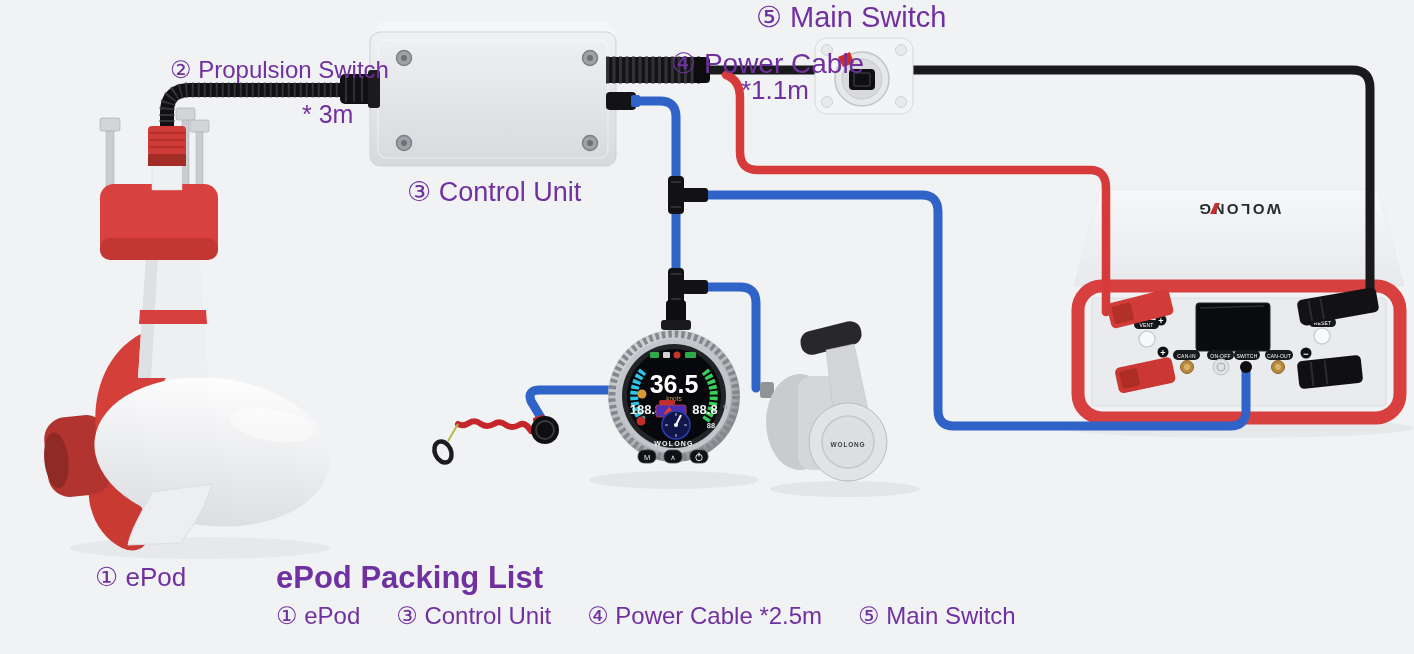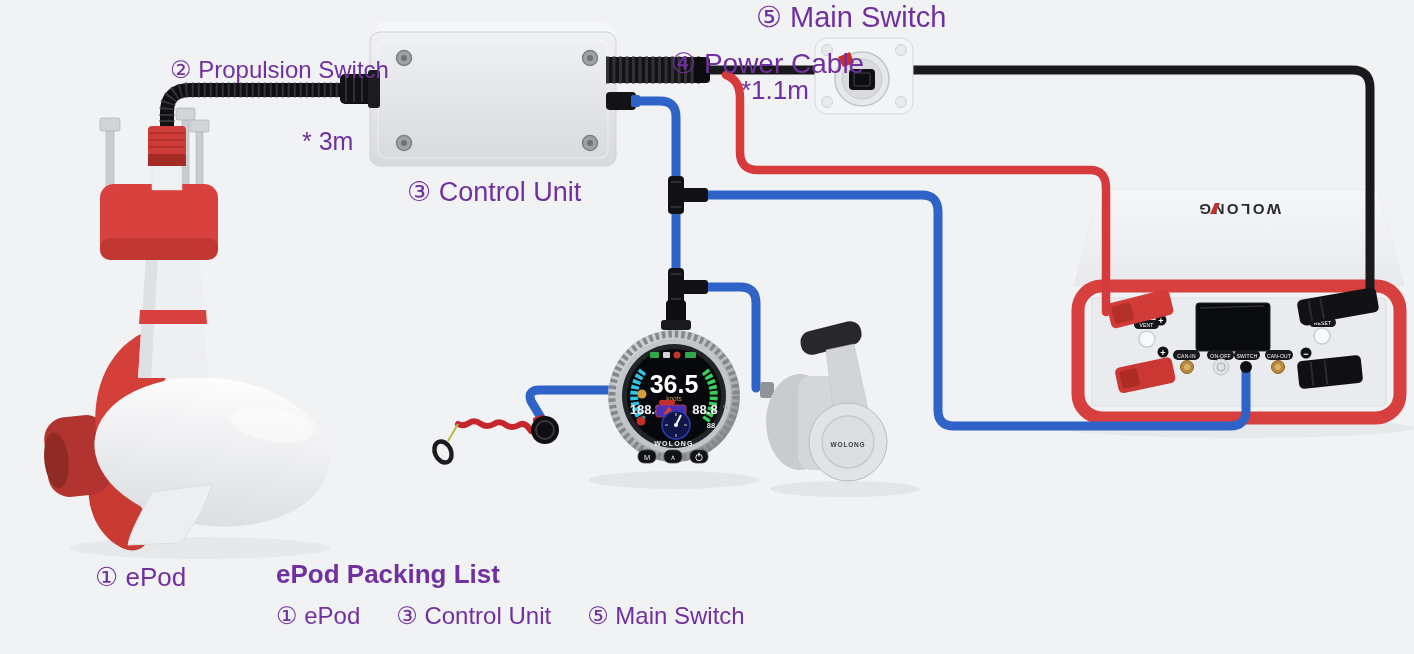--- a/index.html
+++ b/index.html
@@ -291,27 +291,28 @@
       <rect x="800" y="326" width="62" height="24" rx="11" fill="#28282b"></rect>
     </g>
     <polygon points="826,350 854,344 872,428 836,436" fill="#d2d4d8" stroke="#bfc2c6" stroke-width="0.5"></polygon>
     <circle cx="848" cy="442" r="39" fill="#e1e3e6" stroke="#b9bcc0" stroke-width="1"></circle>
     <circle cx="848" cy="442" r="26" fill="#dcdee1" stroke="#c6c9cc" stroke-width="1.5"></circle>
     <text x="848" y="447" text-anchor="middle" font-size="6.5" font-weight="bold" letter-spacing="0.8" fill="#3a3d42">WOLONG</text>
   </g>
 </svg>
 
 <div class="lbl" style="left:170px;top:56px;font-size:24px;">② Propulsion Switch</div>
-<div class="lbl" style="left:302px;top:100px;font-size:25px;margin-top:27px;">* 3m</div>
+<div class="lbl" style="left:302px;top:100px;font-size:25px;">* 3m</div>
 <div class="lbl" style="left:407px;top:177px;font-size:27px;">③ Control Unit</div>
 <div class="lbl" style="left:660px;top:48px;font-size:28px;margin-left:11px;">④ Power Cable</div>
 <div class="lbl" style="left:741px;top:76px;font-size:26px;">*1.1m</div>
 <div class="lbl" style="left:756px;top:1px;font-size:29px;">⑤ Main Switch</div>
 <div class="lbl" style="left:95px;top:563px;font-size:26px;">① ePod</div>
 
-<div class="lbl bold" style="left:276px;top:560px;font-size:26px;">ePod Packing List</div>
+<div class="lbl bold" style="left:276px;top:560px;font-size:31px;">ePod Packing List</div>
 <div class="packing-row" style="left:276px;top:602px;font-size:24px;">
   <span>① ePod</span>
   <span>③ Control Unit</span>
+  <span>④ Power Cable *2.5m</span>
   <span>⑤ Main Switch</span>
 </div>
 
 </div>
 
 </body></html>

